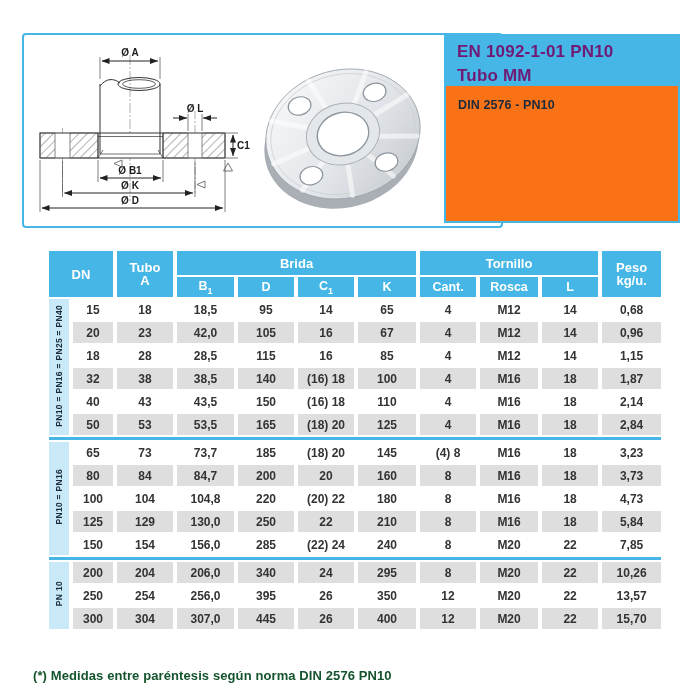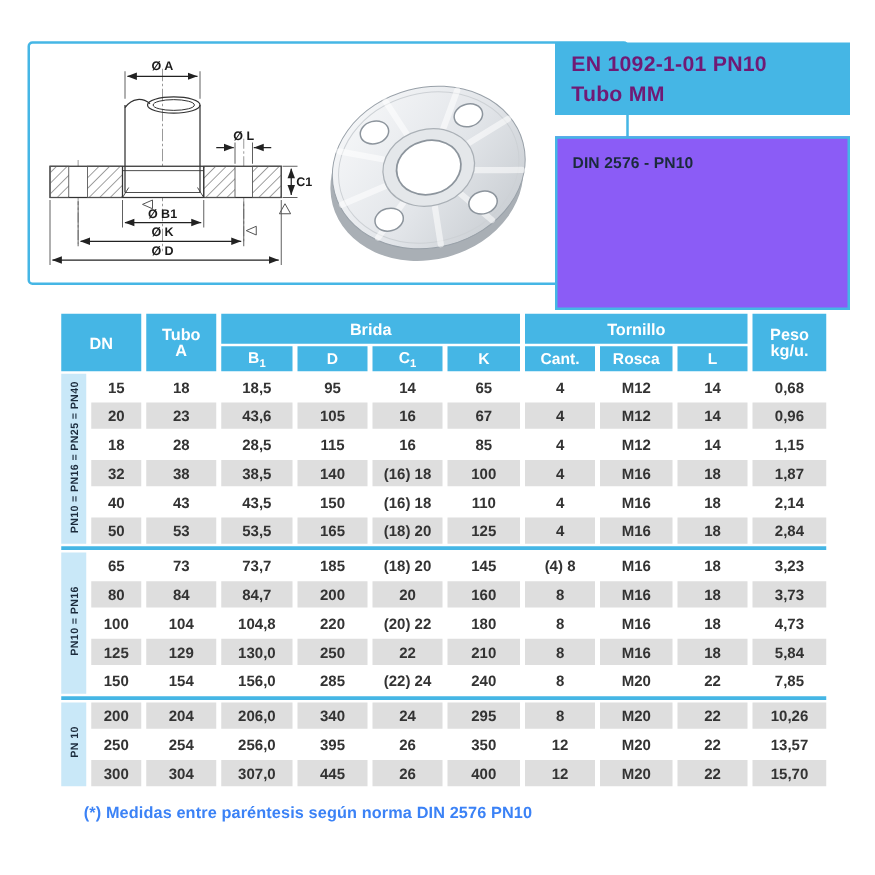--- a/index.html
+++ b/index.html
@@ -5,40 +5,40 @@
   html,body{margin:0;padding:0;background:#fff;}
   body{width:700px;height:700px;position:relative;font-family:"Liberation Sans",sans-serif;overflow:hidden;}
 
   
   .illu-box{position:absolute;left:22px;top:33px;width:481px;height:195px;border:2px solid #45B6E5;border-radius:4px;box-sizing:border-box;background:#fff;}
   .illu-box svg{display:block;}
 
   
   .panel-header{position:absolute;left:444px;top:34px;width:236px;height:58px;background:#45B6E5;box-sizing:border-box;padding:6px 0 0 13px;}
   .panel-title-line{font-size:17px;font-weight:bold;color:#701a75;line-height:24px;letter-spacing:.2px;}
-  .panel-info{position:absolute;left:444px;top:109px;width:236px;height:139px;border:2px solid #45B6E5;box-sizing:border-box;background:#8b5cf6;padding:9px 0 0 12px;}
+  .panel-info{position:absolute;left:444px;top:84px;width:236px;height:139px;border:2px solid #45B6E5;box-sizing:border-box;background:#f97316;padding:9px 0 0 12px;}
   .spec-line{font-size:12.5px;color:#1B2B3C;line-height:21.5px;font-weight:bold;letter-spacing:.1px;}
 
   
   .table-wrap{position:absolute;left:45px;top:249px;}
   table{border-collapse:separate;border-spacing:4px 2px;table-layout:fixed;width:620px;}
   th,td{padding:0;text-align:center;vertical-align:middle;}
   thead th{background:#45B6E5;color:#fff;font-weight:bold;font-size:13px;}
   thead tr.group-row th{height:24px;}
   thead tr.sub-row th{height:20px;font-size:12.5px;}
   thead th .h2{line-height:13px;font-size:13px;}
   thead th sub{font-size:9px;}
   tbody td{font-size:12px;font-weight:bold;color:#333;height:21px;background:#fff;}
   tbody tr.alt td{background:#DEDEDE;}
   tbody td.pn-label{background:#C9E8F8 !important;}
   .pn-label span{writing-mode:vertical-rl;transform:rotate(180deg);display:inline-block;font-size:8.5px;font-weight:bold;color:#1B2B3C;letter-spacing:.3px;white-space:nowrap;}
   tbody tr.group-sep td{background:#45B6E5;height:3px;}
 
   
-  .footnote{position:absolute;left:33px;top:642px;font-size:13px;font-weight:bold;color:#3b82f6;letter-spacing:.1px;margin-left:34px;}
+  .footnote{position:absolute;left:33px;top:668px;font-size:13px;font-weight:bold;color:#14532d;letter-spacing:.1px;}
 
   
   .dim-label{font-family:"Liberation Sans",sans-serif;font-size:10px;font-weight:bold;fill:#1b1b1b;}
 </style>
 </head>
 <body>
 
 <div class="illu-box">
   <svg width="411" height="191" viewBox="0 0 411 191">
     <defs>
@@ -225,21 +225,21 @@
           <td>14</td>
           <td>65</td>
           <td>4</td>
           <td>M12</td>
           <td>14</td>
           <td>0,68</td>
         </tr>
         <tr class="alt">
           <td>20</td>
           <td>23</td>
-          <td>43,6</td>
+          <td>42,0</td>
           <td>105</td>
           <td>16</td>
           <td>67</td>
           <td>4</td>
           <td>M12</td>
           <td>14</td>
           <td>0,96</td>
         </tr>
         <tr>
           <td>18</td>

